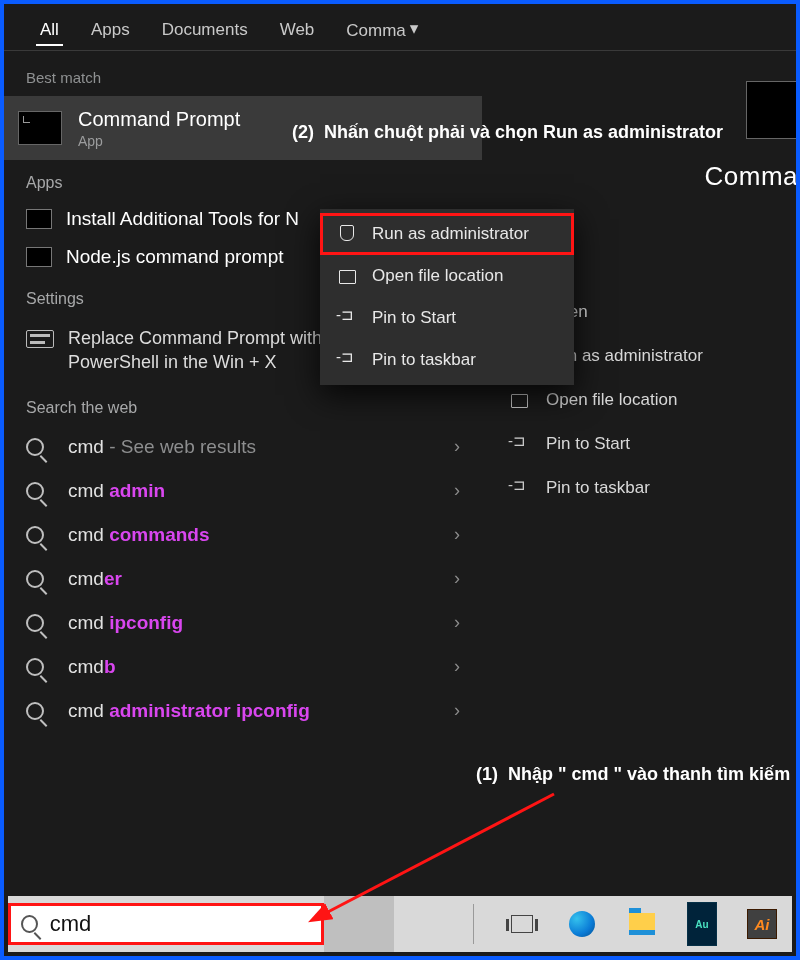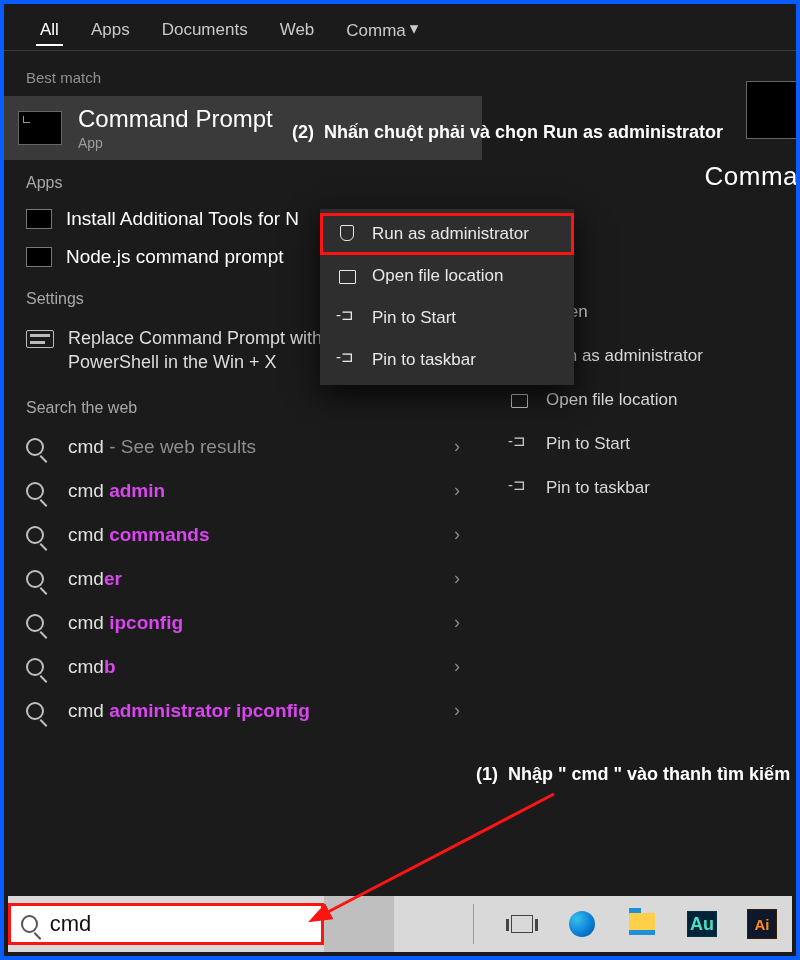--- a/index.html
+++ b/index.html
@@ -18,21 +18,21 @@
   .panel { display:flex; height:calc(100% - 46px - 60px); }
   .left { width:478px; padding:0; position:relative; }
   .right { flex:1; padding:0; color:#d8d8d8; }
 
   .section-label { color:#8f9192; font-size:15px; padding:18px 22px 10px 22px; }
 
   
   .bestmatch { display:flex; align-items:center; background:#3a3a3a; margin:0 0 0 0; height:64px; padding:0 14px; cursor:pointer; }
   .cmd-thumb { width:44px; height:34px; background:#000; border:1px solid #666; margin-right:16px; position:relative; }
   .cmd-thumb::before{content:"";position:absolute;left:4px;top:4px;width:6px;height:6px;border-left:1px solid #999;border-bottom:1px solid #999;}
-  .bm-title { color:#fff; font-size:24px; }
+  .bm-title { color:#fff; font-size:20px; }
   .bm-sub { color:#9b9c9d; font-size:14px; margin-top:2px; }
 
   .apps-label{ color:#a7a8a9; font-size:16px; padding:14px 22px 8px 22px; }
 
   .app-row { display:flex; align-items:center; color:#fff; font-size:19px; padding:8px 22px; cursor:pointer; }
   .mini-thumb { width:26px; height:20px; background:#000; border:1px solid #777; margin-right:14px; }
 
   .settings-item { display:flex; align-items:center; justify-content:space-between; color:#dcdcdc; font-size:18px; padding:10px 22px; cursor:pointer; }
   .settings-text { display:flex; align-items:flex-start; gap:14px; }
   .gear-icon { width:28px; height:18px; border:1px solid #bbb; border-radius:2px; margin-top:4px; position:relative; }
@@ -81,22 +81,22 @@
   .searchbox input { border:none; outline:none; font-size:22px; margin-left:12px; width:100%; background:transparent; color:#111; }
   .tray { margin-left:auto; display:flex; align-items:center; gap:24px; padding-right:12px; }
   .tb-icon { width:36px; height:36px; display:flex; align-items:center; justify-content:center; cursor:pointer; }
   .divv{width:1px;height:40px;background:#9a9a9a;margin:0 6px;}
   .task-view{width:22px;height:18px;border:1.5px solid #444;position:relative;}
   .task-view::before{content:"";position:absolute;left:-6px;top:3px;width:3px;height:12px;background:#444;}
   .task-view::after{content:"";position:absolute;right:-6px;top:3px;width:3px;height:12px;background:#444;}
   .edge{width:26px;height:26px;border-radius:50%;background:radial-gradient(circle at 30% 30%,#34c1ed,#0a7bd6 60%,#064f8f);} 
   .explorer{width:26px;height:22px;background:#ffcf4a;border-bottom:5px solid #1e90d8;position:relative;}
   .explorer::before{content:"";position:absolute;top:-5px;left:0;width:12px;height:5px;background:#1e90d8;}
-  .au{width:30px;height:26px;background:#00233a;display:flex;align-items:center;justify-content:center;color:#49e0c0;font-weight:700;font-size:18px;border:1px solid #063047;}
-  .ai{width:30px;height:30px;background:#0f172a;display:flex;align-items:center;justify-content:center;color:#ff8a1f;font-weight:700;font-size:15px;border:1px solid #3b1a00;}
+  .au{width:30px;height:44px;background:#00233a;display:flex;align-items:center;justify-content:center;color:#49e0c0;font-weight:700;font-size:10px;border:1px solid #063047;}
+  .ai{width:30px;height:30px;background:#404040;display:flex;align-items:center;justify-content:center;color:#ff8a1f;font-weight:700;font-size:15px;border:1px solid #3b1a00;font-style:italic;}
 </style>
 </head>
 <body>
 <div class="frame">
 
 <div class="tabs">
   <div class="tab active">All</div>
   <div class="tab">Apps</div>
   <div class="tab">Documents</div>
   <div class="tab">Web</div>

